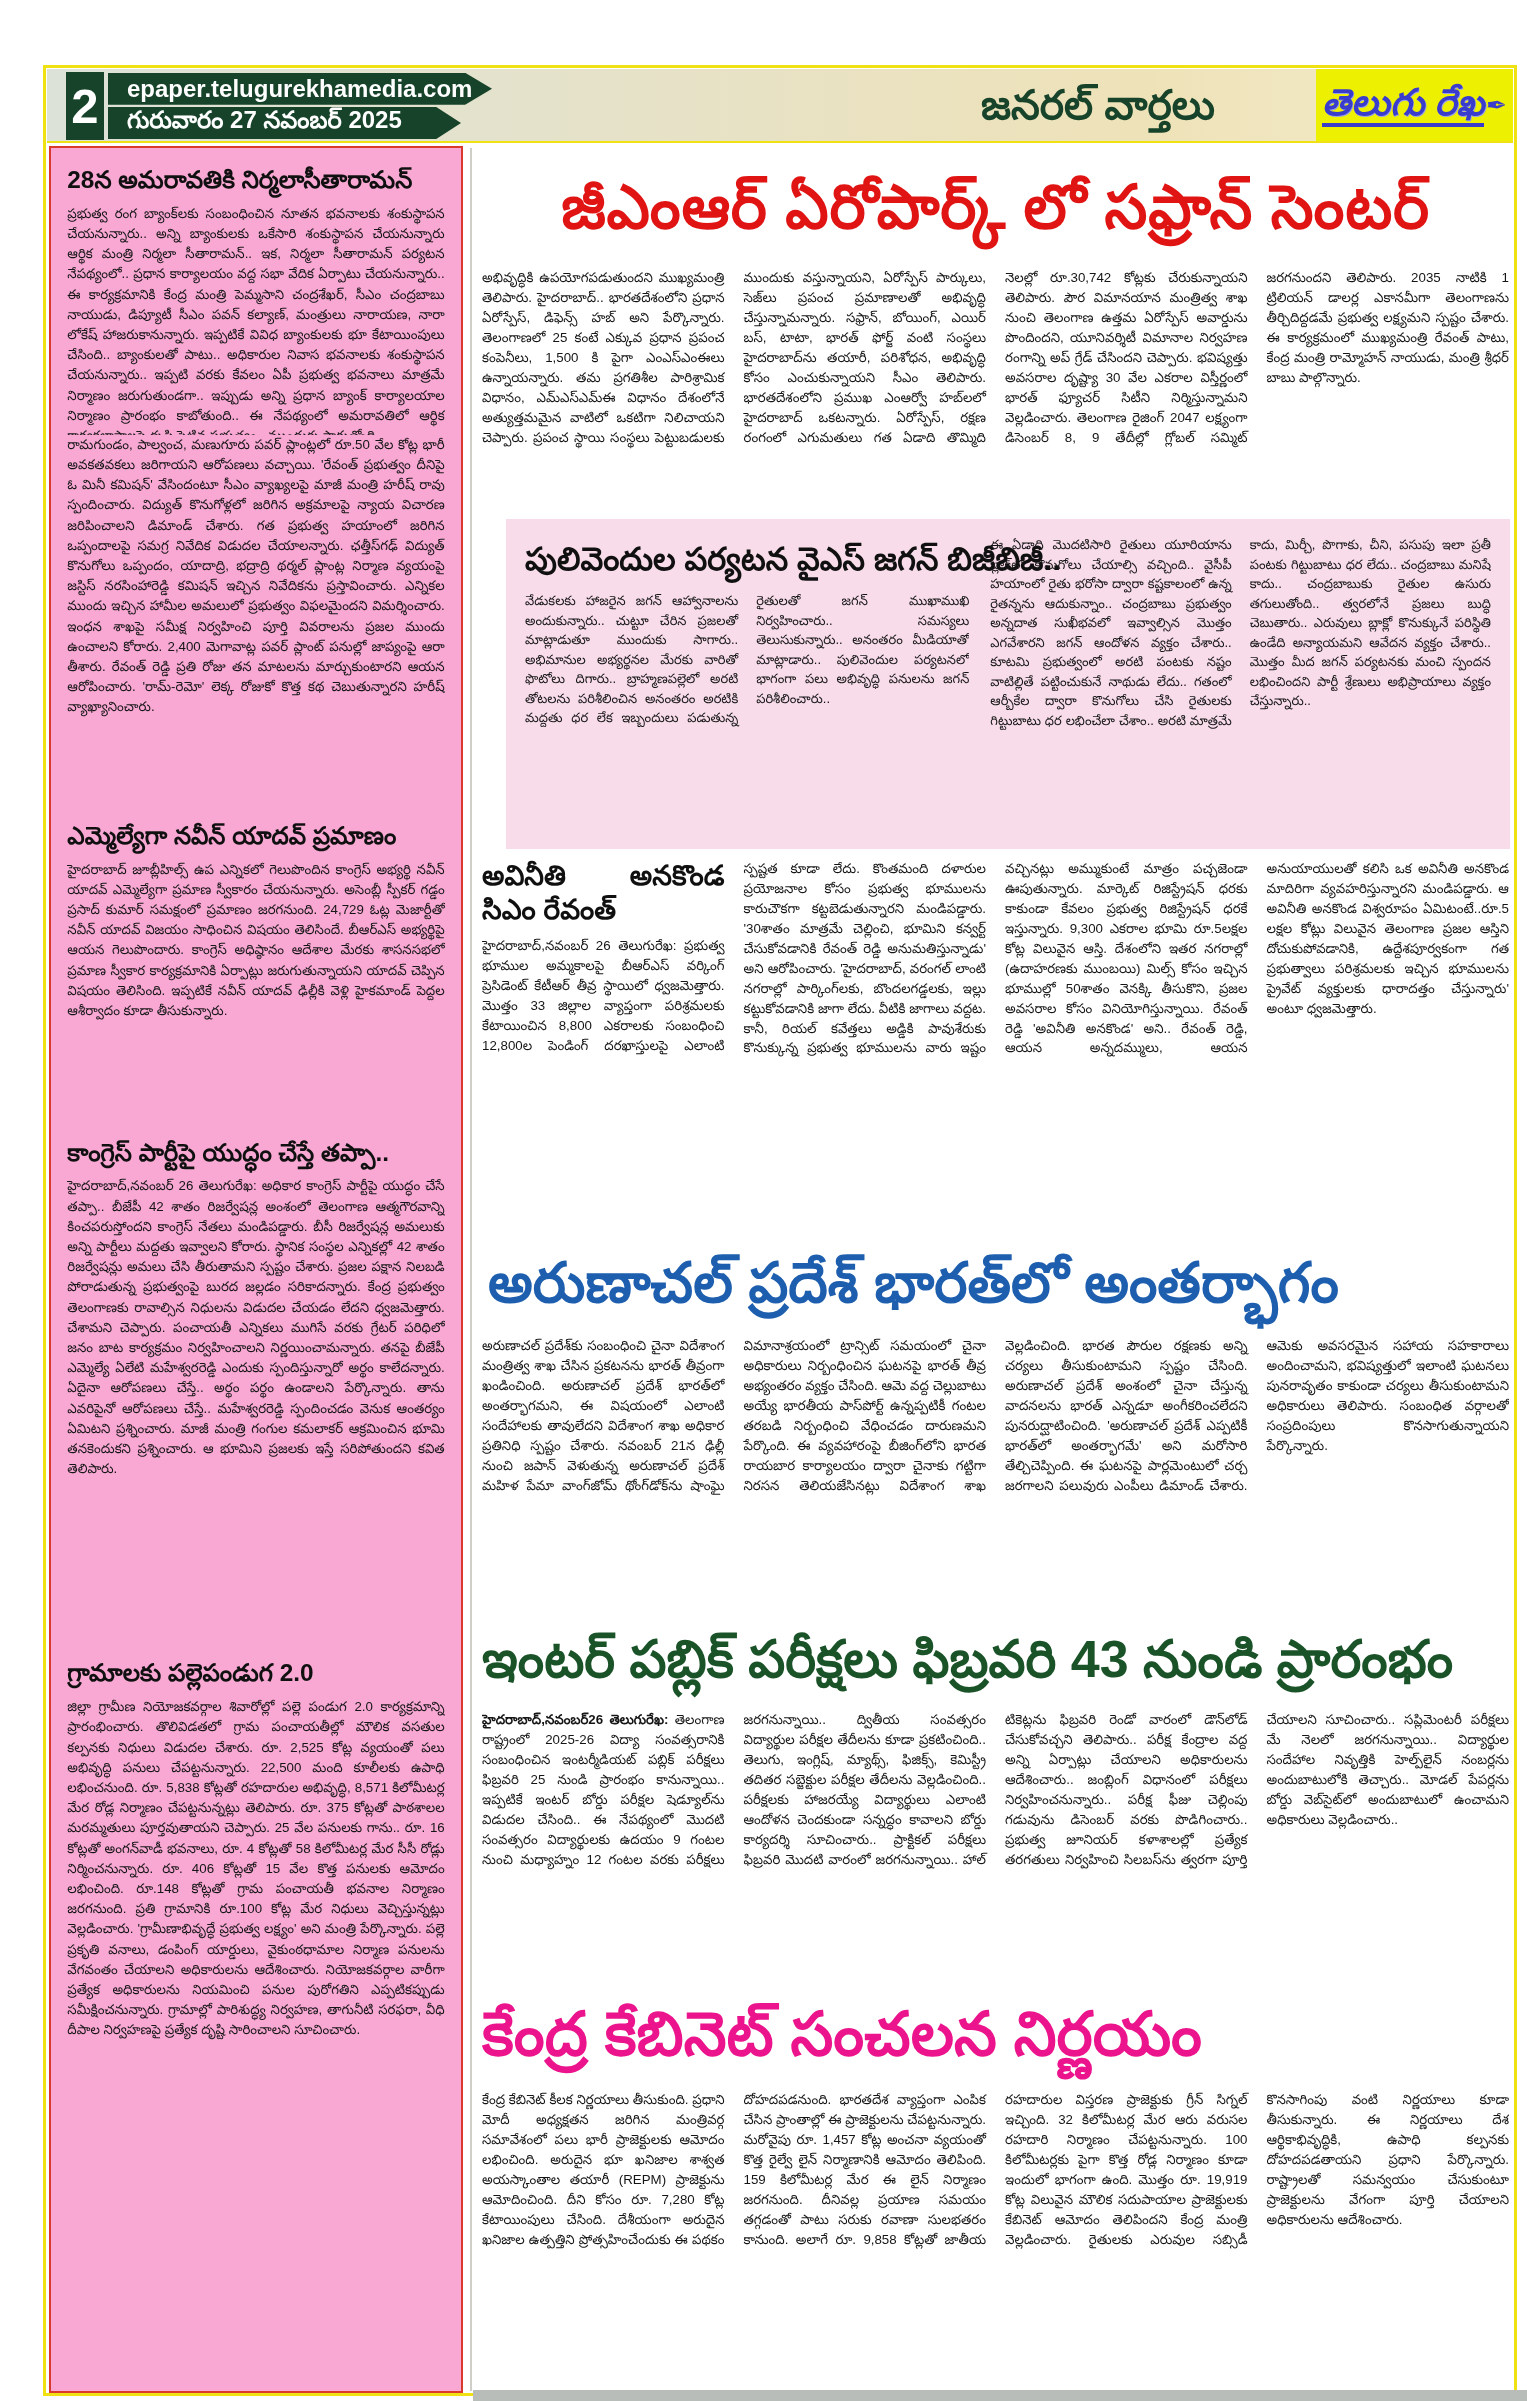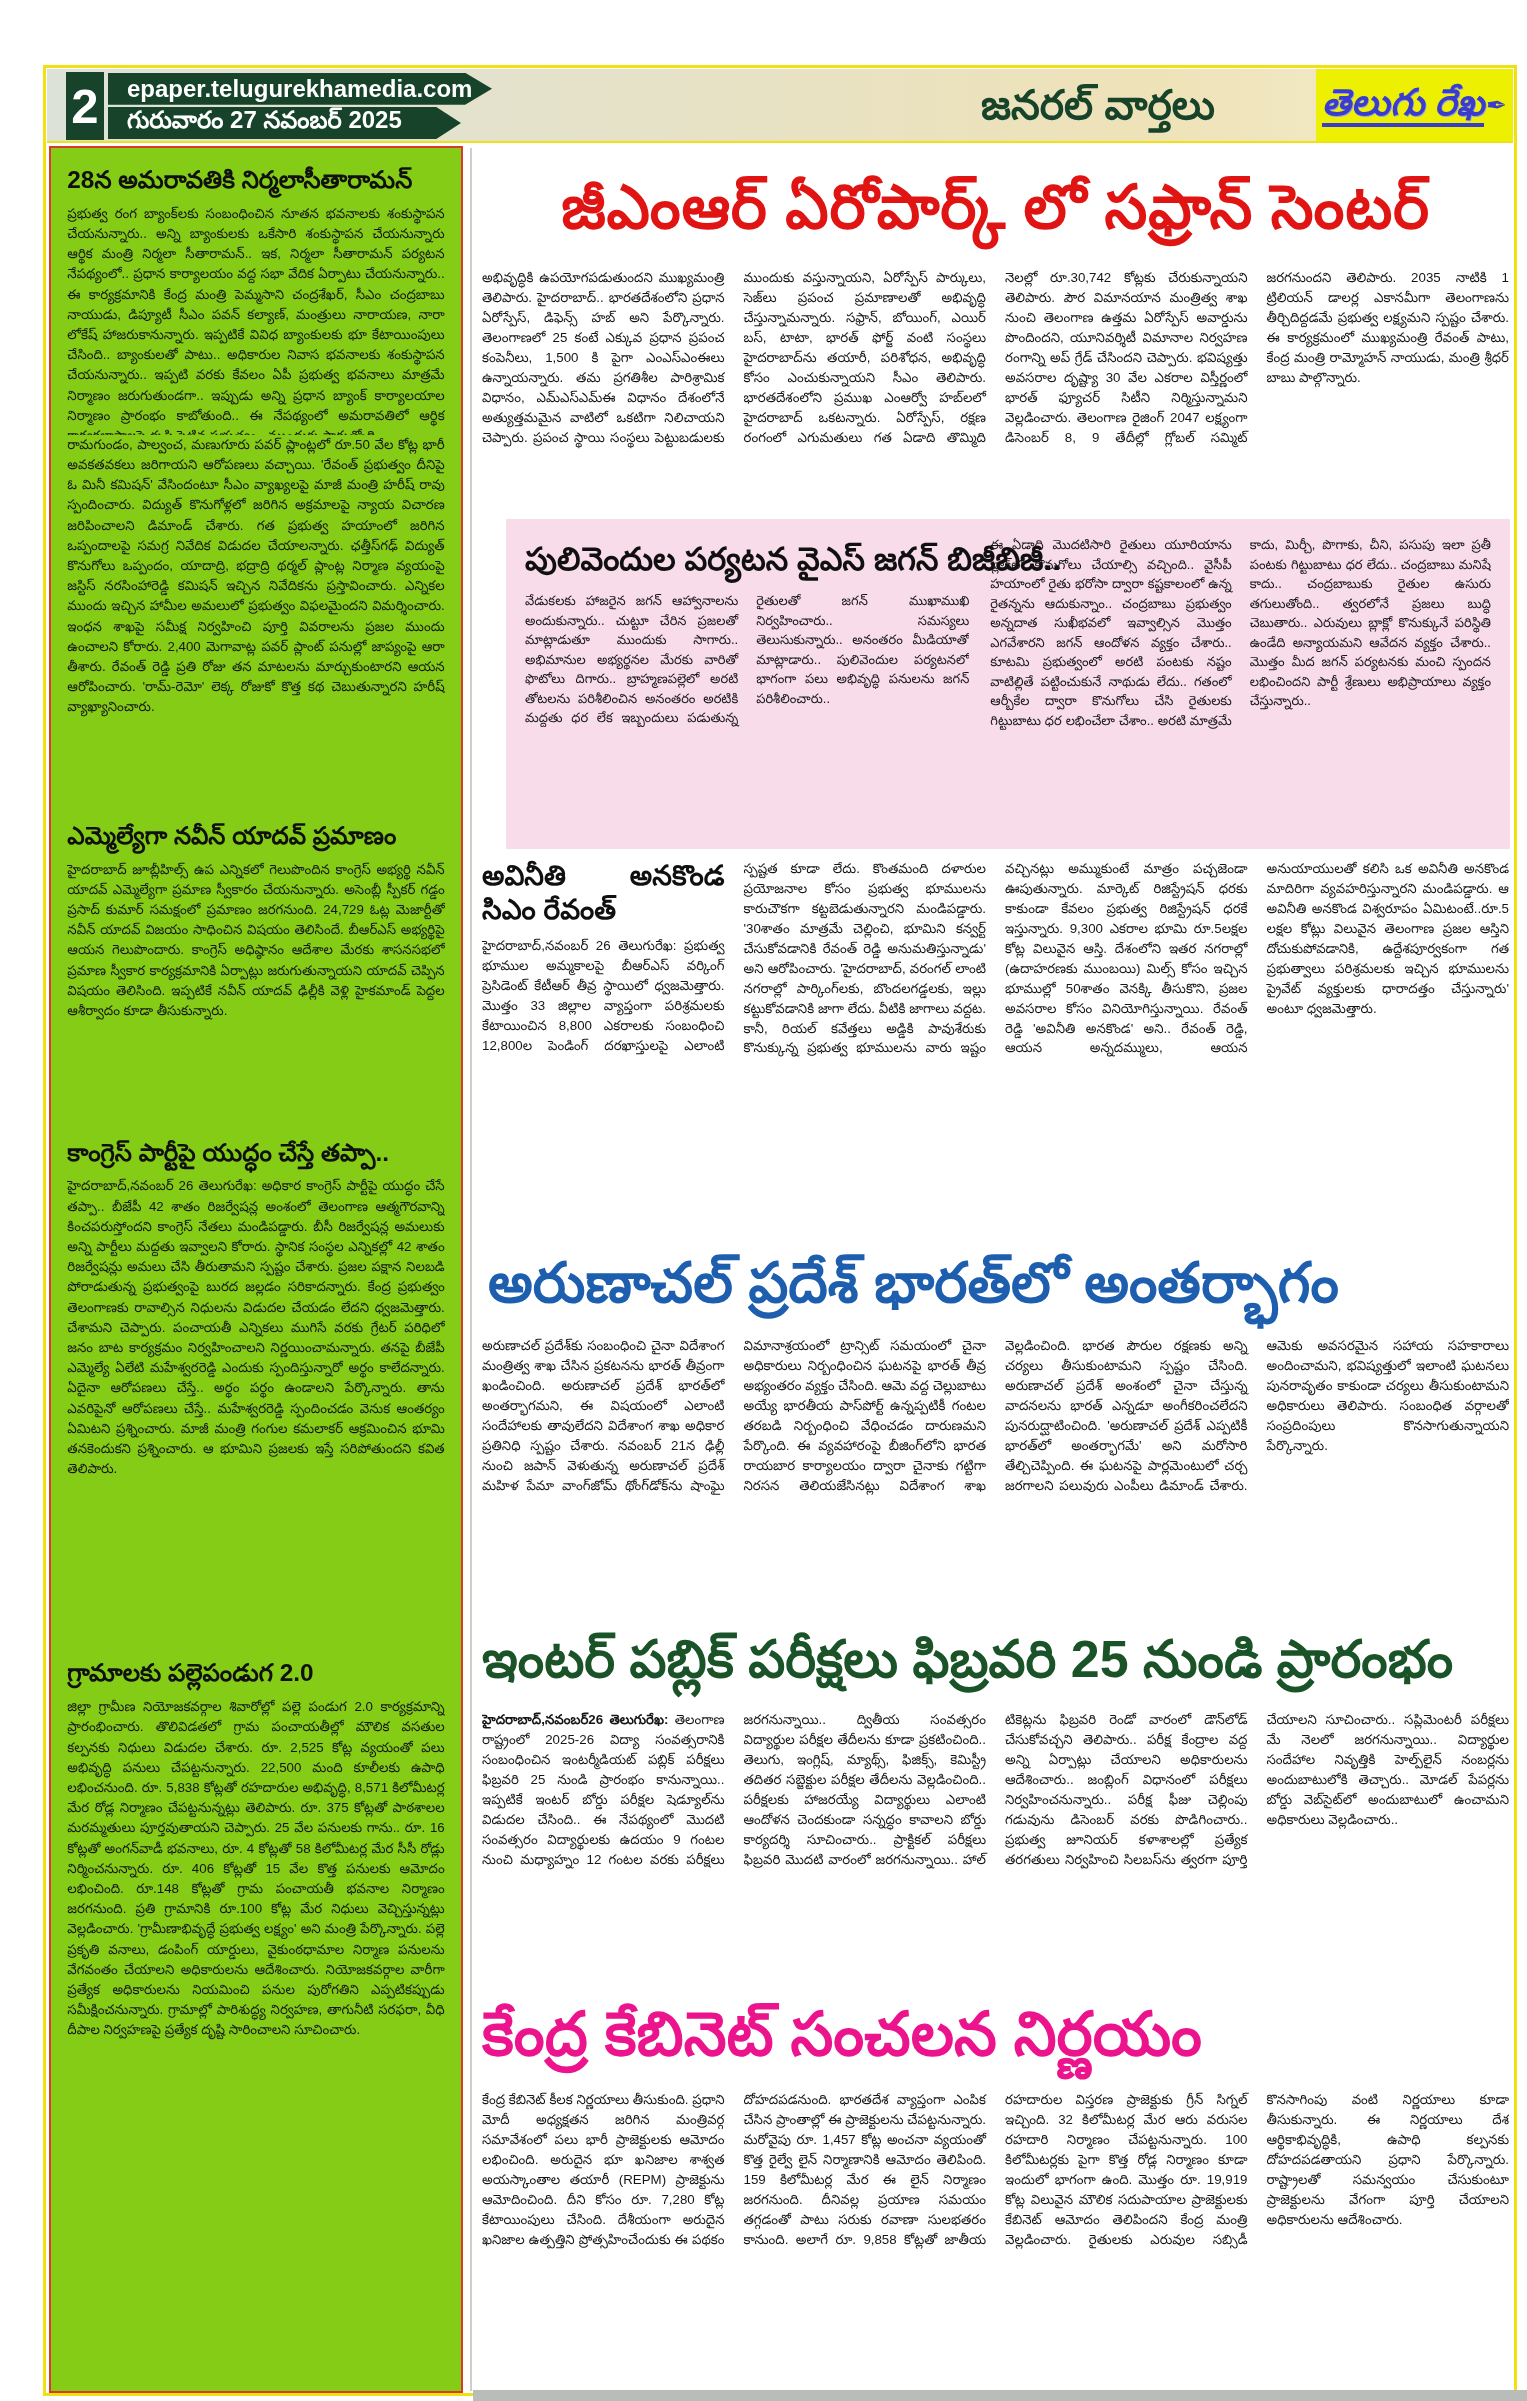--- a/index.html
+++ b/index.html
@@ -42,21 +42,21 @@
   }
   .masthead .brand{
     color:#3a3ccc;font-size:37px;font-weight:bold;font-style:italic;
     border-bottom:4.4px solid #3a3ccc;line-height:1.1;white-space:nowrap;
     text-shadow:0.7px 0.7px 0 #9aa0e8;
   }
   .masthead .nib{color:#3a3ccc;font-size:25px;margin-left:1.5px;}
   
   .left-col{
     position:absolute;left:49px;top:146px;width:414px;height:2247px;
-    background:#84cc16;border:2.2px solid #d93a2b;box-sizing:border-box;
+    background:#f9a8d4;border:2.2px solid #d93a2b;box-sizing:border-box;
     padding:15px 16.3px;overflow:hidden;
   }
   .left-col h2{
     font-size:24.4px;line-height:1.18;margin:19px 0 9px 0;color:#101010;font-weight:bold;
   }
   .left-col h2:first-child{margin-top:3px;}
   .left-col .abody{
     font-size:13.3px;line-height:1.52;text-align:justify;color:#151515;overflow:hidden;
   }
   .h-a1{height:231px;}
@@ -170,21 +170,21 @@
 </div>
 
 <div class="body-block cols4 bb-revanth">
   <h3 class="sub-head">అవినీతి అనకొండ సిఎం రేవంత్</h3>
   <span>హైదరాబాద్,నవంబర్ 26 తెలుగురేఖ: ప్రభుత్వ భూముల అమ్మకాలపై బీఆర్ఎస్ వర్కింగ్ ప్రెసిడెంట్ కేటీఆర్ తీవ్ర స్థాయిలో ధ్వజమెత్తారు. మొత్తం 33 జిల్లాల వ్యాప్తంగా పరిశ్రమలకు కేటాయించిన 8,800 ఎకరాలకు సంబంధించి 12,800ల పెండింగ్ దరఖాస్తులపై ఎలాంటి స్పష్టత కూడా లేదు. కొంతమంది దళారుల ప్రయోజనాల కోసం ప్రభుత్వ భూములను కారుచౌకగా కట్టబెడుతున్నారని మండిపడ్డారు. '30శాతం మాత్రమే చెల్లించి, భూమిని కన్వర్ట్ చేసుకోవడానికి రేవంత్ రెడ్డి అనుమతిస్తున్నాడు' అని ఆరోపించారు. 'హైదరాబాద్, వరంగల్ లాంటి నగరాల్లో పార్కింగ్‌లకు, బొందలగడ్డలకు, ఇల్లు కట్టుకోవడానికి జాగా లేదు. వీటికి జాగాలు వద్దట. కానీ, రియల్ కవేత్తలు అడ్డికి పావుశేరుకు కొనుక్కున్న ప్రభుత్వ భూములను వారు ఇష్టం వచ్చినట్లు అమ్ముకుంటే మాత్రం పచ్చజెండా ఊపుతున్నారు. మార్కెట్ రిజిస్ట్రేషన్ ధరకు కాకుండా కేవలం ప్రభుత్వ రిజిస్ట్రేషన్ ధరకే ఇస్తున్నారు. 9,300 ఎకరాల భూమి రూ.5లక్షల కోట్ల విలువైన ఆస్తి. దేశంలోని ఇతర నగరాల్లో (ఉదాహరణకు ముంబయి) మిల్స్ కోసం ఇచ్చిన భూముల్లో 50శాతం వెనక్కి తీసుకొని, ప్రజల అవసరాల కోసం వినియోగిస్తున్నాయి. రేవంత్ రెడ్డి 'అవినీతి అనకొండ' అని.. రేవంత్ రెడ్డి, ఆయన అన్నదమ్ములు, ఆయన అనుయాయులతో కలిసి ఒక అవినీతి అనకొండ మాదిరిగా వ్యవహరిస్తున్నారని మండిపడ్డారు. ఆ అవినీతి అనకొండ విశ్వరూపం ఏమిటంటే..రూ.5 లక్షల కోట్లు విలువైన తెలంగాణ ప్రజల ఆస్తిని దోచుకుపోవడానికి, ఉద్దేశపూర్వకంగా గత ప్రభుత్వాలు పరిశ్రమలకు ఇచ్చిన భూములను ప్రైవేట్ వ్యక్తులకు ధారాదత్తం చేస్తున్నారు' అంటూ ధ్వజమెత్తారు.</span>
 </div>
 
 <div class="headline hl-blue">అరుణాచల్ ప్రదేశ్ భారత్‌లో అంతర్భాగం</div>
 <div class="body-block cols4 bb-arunachal">అరుణాచల్ ప్రదేశ్‌కు సంబంధించి చైనా విదేశాంగ మంత్రిత్వ శాఖ చేసిన ప్రకటనను భారత్ తీవ్రంగా ఖండించింది. అరుణాచల్ ప్రదేశ్ భారత్‌లో అంతర్భాగమని, ఈ విషయంలో ఎలాంటి సందేహాలకు తావులేదని విదేశాంగ శాఖ అధికార ప్రతినిధి స్పష్టం చేశారు. నవంబర్ 21న ఢిల్లీ నుంచి జపాన్ వెళుతున్న అరుణాచల్ ప్రదేశ్ మహిళ పేమా వాంగ్‌జోమ్ థోంగ్‌డోక్‌ను షాంఘై విమానాశ్రయంలో ట్రాన్సిట్ సమయంలో చైనా అధికారులు నిర్బంధించిన ఘటనపై భారత్ తీవ్ర అభ్యంతరం వ్యక్తం చేసింది. ఆమె వద్ద చెల్లుబాటు అయ్యే భారతీయ పాస్‌పోర్ట్ ఉన్నప్పటికీ గంటల తరబడి నిర్బంధించి వేధించడం దారుణమని పేర్కొంది. ఈ వ్యవహారంపై బీజింగ్‌లోని భారత రాయబార కార్యాలయం ద్వారా చైనాకు గట్టిగా నిరసన తెలియజేసినట్లు విదేశాంగ శాఖ వెల్లడించింది. భారత పౌరుల రక్షణకు అన్ని చర్యలు తీసుకుంటామని స్పష్టం చేసింది. అరుణాచల్ ప్రదేశ్ అంశంలో చైనా చేస్తున్న వాదనలను భారత్ ఎన్నడూ అంగీకరించలేదని పునరుద్ఘాటించింది. 'అరుణాచల్ ప్రదేశ్ ఎప్పటికీ భారత్‌లో అంతర్భాగమే' అని మరోసారి తేల్చిచెప్పింది. ఈ ఘటనపై పార్లమెంటులో చర్చ జరగాలని పలువురు ఎంపీలు డిమాండ్ చేశారు. ఆమెకు అవసరమైన సహాయ సహకారాలు అందించామని, భవిష్యత్తులో ఇలాంటి ఘటనలు పునరావృతం కాకుండా చర్యలు తీసుకుంటామని అధికారులు తెలిపారు. సంబంధిత వర్గాలతో సంప్రదింపులు కొనసాగుతున్నాయని పేర్కొన్నారు.</div>
 
-<div class="headline hl-green">ఇంటర్ పబ్లిక్ పరీక్షలు ఫిబ్రవరి 25 నుండి ప్రారంభం</div>
+<div class="headline hl-green">ఇంటర్ పబ్లిక్ పరీక్షలు ఫిబ్రవరి 43 నుండి ప్రారంభం</div>
 <div class="body-block cols4 bb-inter">
   <span class="dateline">హైదరాబాద్,నవంబర్26 తెలుగురేఖ:</span>
   <span>తెలంగాణ రాష్ట్రంలో 2025-26 విద్యా సంవత్సరానికి సంబంధించిన ఇంటర్మీడియట్ పబ్లిక్ పరీక్షలు ఫిబ్రవరి 25 నుండి ప్రారంభం కానున్నాయి.. ఇప్పటికే ఇంటర్ బోర్డు పరీక్షల షెడ్యూల్‌ను విడుదల చేసింది.. ఈ నేపథ్యంలో మొదటి సంవత్సరం విద్యార్థులకు ఉదయం 9 గంటల నుంచి మధ్యాహ్నం 12 గంటల వరకు పరీక్షలు జరగనున్నాయి.. ద్వితీయ సంవత్సరం విద్యార్థుల పరీక్షల తేదీలను కూడా ప్రకటించింది.. తెలుగు, ఇంగ్లిష్, మ్యాథ్స్, ఫిజిక్స్, కెమిస్ట్రీ తదితర సబ్జెక్టుల పరీక్షల తేదీలను వెల్లడించింది.. పరీక్షలకు హాజరయ్యే విద్యార్థులు ఎలాంటి ఆందోళన చెందకుండా సన్నద్ధం కావాలని బోర్డు కార్యదర్శి సూచించారు.. ప్రాక్టికల్ పరీక్షలు ఫిబ్రవరి మొదటి వారంలో జరగనున్నాయి.. హాల్ టికెట్లను ఫిబ్రవరి రెండో వారంలో డౌన్‌లోడ్ చేసుకోవచ్చని తెలిపారు.. పరీక్ష కేంద్రాల వద్ద అన్ని ఏర్పాట్లు చేయాలని అధికారులను ఆదేశించారు.. జంబ్లింగ్ విధానంలో పరీక్షలు నిర్వహించనున్నారు.. పరీక్ష ఫీజు చెల్లింపు గడువును డిసెంబర్ వరకు పొడిగించారు.. ప్రభుత్వ జూనియర్ కళాశాలల్లో ప్రత్యేక తరగతులు నిర్వహించి సిలబస్‌ను త్వరగా పూర్తి చేయాలని సూచించారు.. సప్లిమెంటరీ పరీక్షలు మే నెలలో జరగనున్నాయి.. విద్యార్థుల సందేహాల నివృత్తికి హెల్ప్‌లైన్ నంబర్లను అందుబాటులోకి తెచ్చారు.. మోడల్ పేపర్లను బోర్డు వెబ్‌సైట్‌లో అందుబాటులో ఉంచామని అధికారులు వెల్లడించారు..</span>
 </div>
 
 <div class="headline hl-magenta">కేంద్ర కేబినెట్  సంచలన నిర్ణయం</div>
 <div class="body-block cols4 bb-cabinet">కేంద్ర కేబినెట్ కీలక నిర్ణయాలు తీసుకుంది. ప్రధాని మోదీ అధ్యక్షతన జరిగిన మంత్రివర్గ సమావేశంలో పలు భారీ ప్రాజెక్టులకు ఆమోదం లభించింది. అరుదైన భూ ఖనిజాల శాశ్వత అయస్కాంతాల తయారీ (REPM) ప్రాజెక్టును ఆమోదించింది. దీని కోసం రూ. 7,280 కోట్ల కేటాయింపులు చేసింది. దేశీయంగా అరుదైన ఖనిజాల ఉత్పత్తిని ప్రోత్సహించేందుకు ఈ పథకం దోహదపడనుంది. భారతదేశ వ్యాప్తంగా ఎంపిక చేసిన ప్రాంతాల్లో ఈ ప్రాజెక్టులను చేపట్టనున్నారు. మరోవైపు రూ. 1,457 కోట్ల అంచనా వ్యయంతో కొత్త రైల్వే లైన్ నిర్మాణానికి ఆమోదం తెలిపింది. 159 కిలోమీటర్ల మేర ఈ లైన్ నిర్మాణం జరగనుంది. దీనివల్ల ప్రయాణ సమయం తగ్గడంతో పాటు సరుకు రవాణా సులభతరం కానుంది. అలాగే రూ. 9,858 కోట్లతో జాతీయ రహదారుల విస్తరణ ప్రాజెక్టుకు గ్రీన్ సిగ్నల్ ఇచ్చింది. 32 కిలోమీటర్ల మేర ఆరు వరుసల రహదారి నిర్మాణం చేపట్టనున్నారు. 100 కిలోమీటర్లకు పైగా కొత్త రోడ్ల నిర్మాణం కూడా ఇందులో భాగంగా ఉంది. మొత్తం రూ. 19,919 కోట్ల విలువైన మౌలిక సదుపాయాల ప్రాజెక్టులకు కేబినెట్ ఆమోదం తెలిపిందని కేంద్ర మంత్రి వెల్లడించారు. రైతులకు ఎరువుల సబ్సిడీ కొనసాగింపు వంటి నిర్ణయాలు కూడా తీసుకున్నారు. ఈ నిర్ణయాలు దేశ ఆర్థికాభివృద్ధికి, ఉపాధి కల్పనకు దోహదపడతాయని ప్రధాని పేర్కొన్నారు. రాష్ట్రాలతో సమన్వయం చేసుకుంటూ ప్రాజెక్టులను వేగంగా పూర్తి చేయాలని అధికారులను ఆదేశించారు.</div>
 
 <div class="bottom-strip"></div>
 

